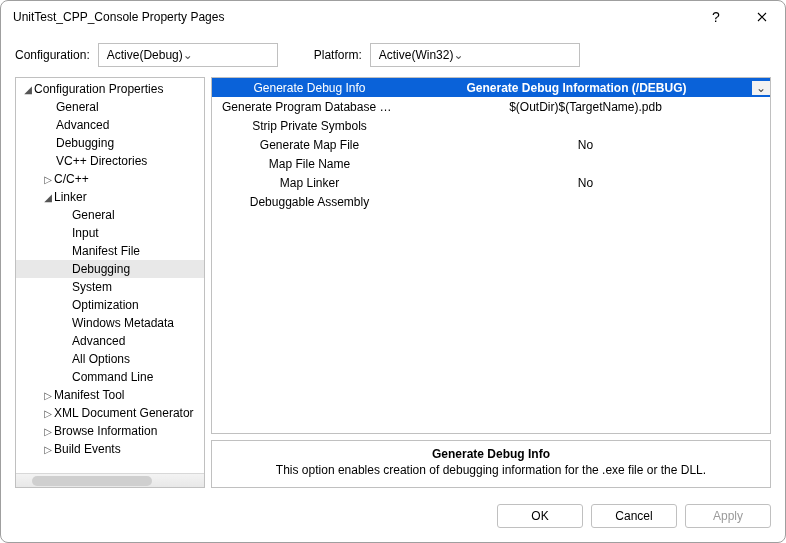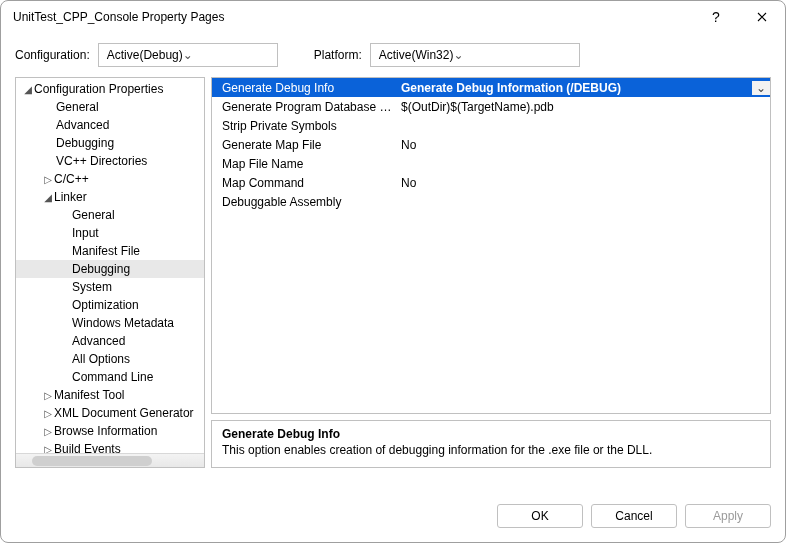--- a/index.html
+++ b/index.html
@@ -17,33 +17,33 @@
     .btn { border: 1px solid #c0c0c0; background: #fff; height: 24px; padding: 0 12px; border-radius: 3px; display: flex; align-items: center; justify-content: center; }
     .main { display: flex; flex: 1; padding: 0 14px 10px 14px; gap: 6px; min-height: 0; }
     .tree-panel { width: 190px; border: 1px solid #c0c0c0; overflow: hidden; display: flex; flex-direction: column; }
     .tree { flex: 1; overflow-x: auto; overflow-y: hidden; padding: 2px 0; }
     .tree-inner { min-width: 220px; }
     .tree-row { display: flex; align-items: center; height: 18px; color: #000; white-space: nowrap; }
     .tree-row.selected { background: #e8e8e8; }
     .expander { width: 12px; display: inline-flex; justify-content: center; color: #555; font-size: 10px; }
     .tree-scroll-h { height: 14px; background: linear-gradient(#f3f3f3,#e8e8e8); border-top: 1px solid #d8d8d8; position: relative; }
     .tree-scroll-thumb { position: absolute; left: 16px; top: 2px; width: 120px; height: 10px; background: #cfcfcf; border-radius: 5px; }
-    .right-panel { flex: 1; display: flex; flex-direction: column; gap: 6px; min-height: 0; }
+    .right-panel { flex: 1; display: flex; flex-direction: column; gap: 6px; min-height: 0; text-align: center; }
     .grid { flex: 1; border: 1px solid #c0c0c0; overflow: hidden; }
     .grid-row { display: flex; height: 19px; align-items: center; }
     .grid-row.selected { background: #0a62d9; color: #fff; }
     .grid-name { width: 185px; padding-left: 10px; white-space: nowrap; overflow: hidden; text-overflow: ellipsis; }
     .grid-val { flex: 1; padding-left: 4px; white-space: nowrap; overflow: hidden; text-overflow: ellipsis; }
     .grid-row.selected .grid-val { font-weight: 600; }
     .grid-row .drop { width: 18px; display: flex; justify-content: center; color: #444; }
     .grid-row.selected .drop { color: #444; background: #f2f2f2; }
     .desc { border: 1px solid #c0c0c0; padding: 6px 10px 10px 10px; }
     .desc-title { font-weight: 600; margin-bottom: 2px; }
     .footer { display: flex; justify-content: flex-end; gap: 8px; padding: 6px 14px 14px 14px; }
-    .footer .btn { width: 86px; margin-top: 20px; }
+    .footer .btn { width: 86px; }
     .btn.disabled { color: #9b9b9b; }
   </style>
 </head>
 <body>
 
 <div class="titlebar">
   <div class="titlebar-title">UnitTest_CPP_Console Property Pages</div>
   <div class="titlebar-btns">
     <div class="titlebar-btn help-btn">?</div>
     <div class="titlebar-btn">
@@ -166,21 +166,21 @@
         </div>
         <div class="grid-row">
           <div class="grid-name">Generate Map File</div>
           <div class="grid-val">No</div>
         </div>
         <div class="grid-row">
           <div class="grid-name">Map File Name</div>
           <div class="grid-val"></div>
         </div>
         <div class="grid-row">
-          <div class="grid-name">Map Command</div>
+          <div class="grid-name">Map Linker</div>
           <div class="grid-val">No</div>
         </div>
         <div class="grid-row">
           <div class="grid-name">Debuggable Assembly</div>
           <div class="grid-val"></div>
         </div>
       </div>
     <div class="desc">
       <div class="desc-title">Generate Debug Info</div>
       <div>This option enables creation of debugging information for the .exe file or the DLL.</div>

